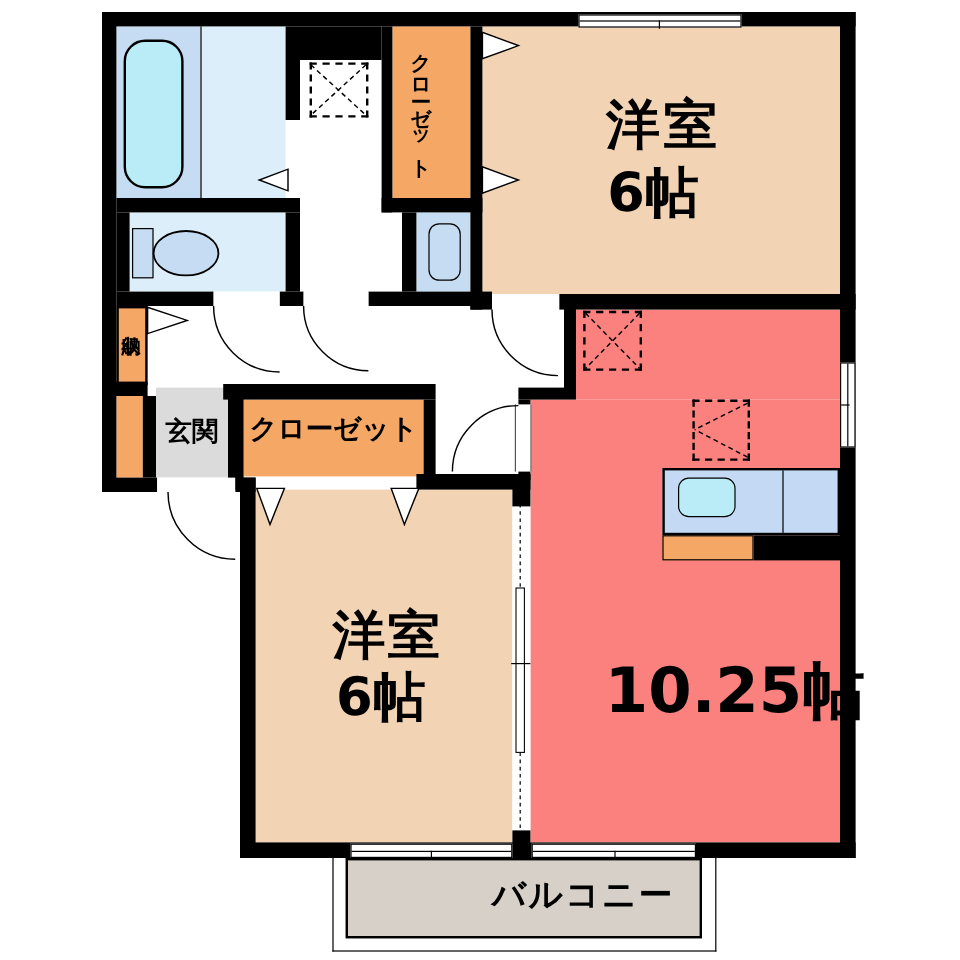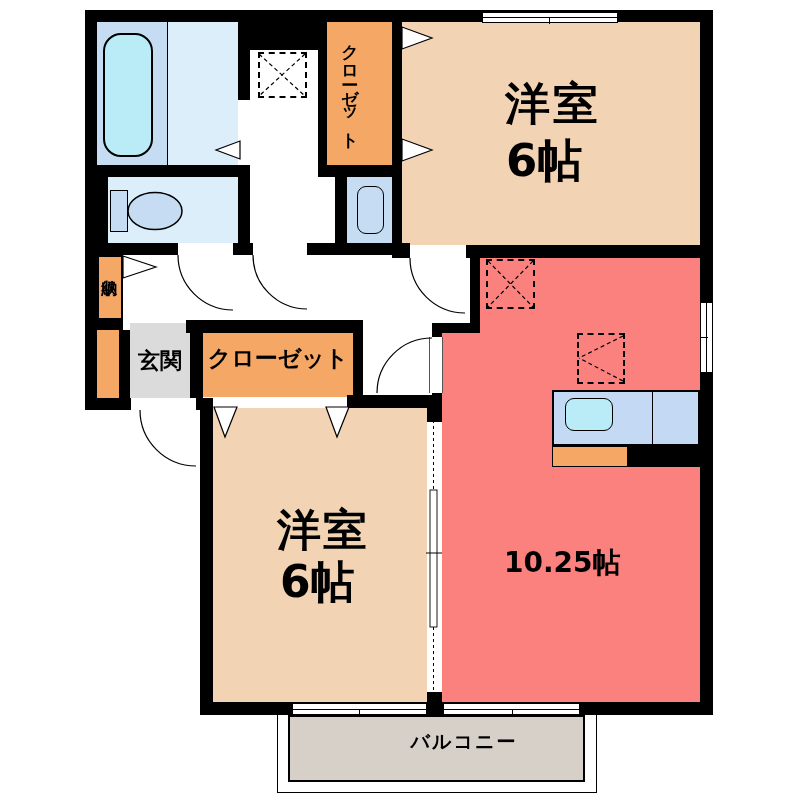--- a/index.html
+++ b/index.html
@@ -150,20 +150,20 @@
     <line x1="433.5" y1="420" x2="433.5" y2="490" stroke="#000" stroke-width="1" stroke-dasharray="3 3"></line>
     <line x1="433.5" y1="627" x2="433.5" y2="692" stroke="#000" stroke-width="1" stroke-dasharray="3 3"></line>
     <rect x="430" y="490" width="7" height="137" fill="#fff" stroke="#000" stroke-width="0.9"></rect>
     <line x1="426" y1="553" x2="442" y2="553" stroke="#000" stroke-width="1"></line>
   </svg>
 
   <div class="lbl" style="left:505px;top:80px;font-size:45px;letter-spacing:3px">洋室</div>
   <div class="lbl" style="left:506px;top:137px;font-size:45px">6帖</div>
   <div class="lbl" style="left:277px;top:506px;font-size:44px;letter-spacing:2px">洋室</div>
   <div class="lbl" style="left:280px;top:558px;font-size:44px">6帖</div>
-  <div class="lbl" style="left:504px;top:548px;font-size:28px">10.25帖</div>
+  <div class="lbl" style="left:504px;top:548px;font-size:52px">10.25帖</div>
   <div class="lbl vert" style="left:341px;top:33px;font-size:17px;letter-spacing:2px">クローゼット</div>
   <div class="lbl" style="left:203px;top:346px;width:150px;text-align:center;font-size:23px">クローゼット</div>
   <div class="lbl" style="left:130px;top:349px;width:60px;text-align:center;font-size:22px">玄関</div>
   <div class="lbl vert" style="left:101px;top:267px;font-size:16px">収納</div>
-  <div class="lbl" style="left:272px;top:731px;width:384px;text-align:center;font-size:19px;letter-spacing:2px">バルコニー</div>
+  <div class="lbl" style="left:294px;top:731px;width:384px;text-align:center;font-size:28px;letter-spacing:2px">バルコニー</div>
 
 </div>
 
 </body></html>

